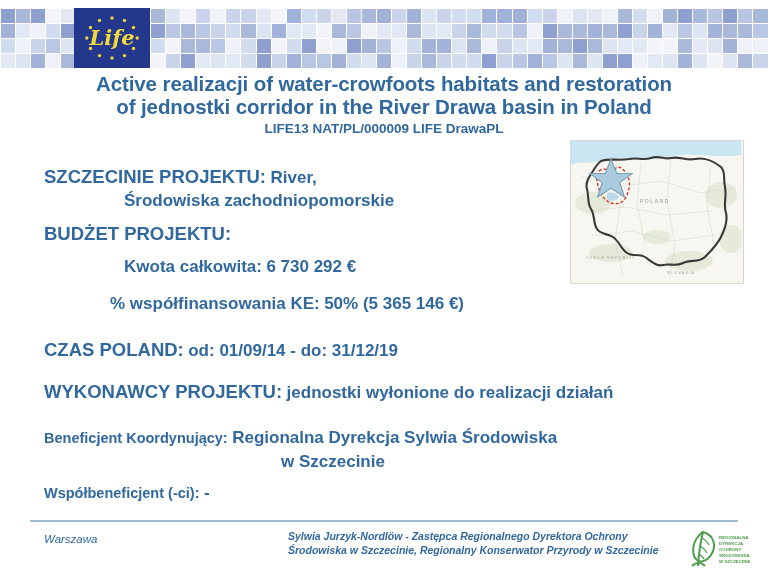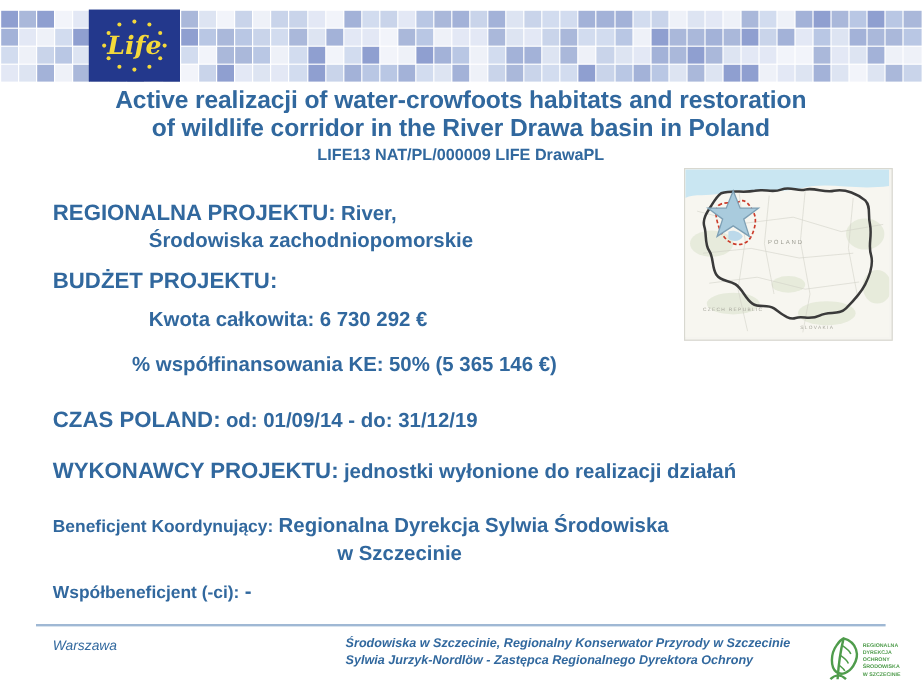--- a/index.html
+++ b/index.html
@@ -349,21 +349,21 @@
         <circle cx="16.5" cy="19.5" r="1.7"></circle>
         <circle cx="25.5" cy="12.4" r="1.7"></circle>
       </g>
       <text x="38" y="37" font-family="DejaVu Serif, serif" font-size="21" font-style="italic" font-weight="bold" fill="#f4d93b" text-anchor="middle">Life</text>
     </svg>
   </div>
 </div>
 
 <div id="title-block">
   <div class="title-line">Active realizacji of water-crowfoots habitats and restoration</div>
-  <div class="title-line">of wildlife corridor in the River Drawa basin in Poland</div>
+  <div class="title-line">of jednostki corridor in the River Drawa basin in Poland</div>
   <div id="project-code">LIFE13 NAT/PL/000009   LIFE DrawaPL</div>
 </div>
 
 <div id="map-figure">
   <svg width="170" height="140" viewBox="0 0 170 140" aria-hidden="true">
     <rect x="0" y="0" width="170" height="140" fill="#f7f6f0"></rect>
 
     <path d="M0,0 H170 V14 C140,18 120,10 96,16 C74,21 52,14 30,20 C18,23 8,20 0,24 Z" fill="#c9e6f2"></path>
 
     <g fill="#e4e9d8" opacity="0.85">
@@ -401,21 +401,21 @@
 
     <text x="84" y="62" font-family="Liberation Sans, sans-serif" font-size="5" fill="#9a9a90" letter-spacing="1.6" text-anchor="middle">POLAND</text>
     <text x="40" y="118" font-family="Liberation Sans, sans-serif" font-size="4" fill="#a8a89e" letter-spacing="1.1" text-anchor="middle">CZECH REPUBLIC</text>
     <text x="110" y="133" font-family="Liberation Sans, sans-serif" font-size="4" fill="#a8a89e" letter-spacing="1.1" text-anchor="middle">SLOVAKIA</text>
   </svg>
 </div>
 
 <div id="content">
 
   <div class="row" style="left:44px; top:166px;">
-    <span class="lbl-bold sz-lg">REGIONALNA PROJEKTU:</span>
+    <span class="lbl-bold sz-lg">SZCZECINIE PROJEKTU:</span>
     <span class="val sz-md">River,</span>
   </div>
   <div class="row" style="left:124px; top:191px;">
     <span class="val sz-md">Środowiska zachodniopomorskie</span>
   </div>
 
   <div class="row" style="left:44px; top:223px;">
     <span class="lbl-bold sz-lg">BUDŻET PROJEKTU:</span>
   </div>
 
@@ -454,22 +454,22 @@
 
 </div>
 
 <div id="footer-rule"></div>
 
 <div id="footer-left">
   <div>Warszawa</div>
 </div>
 
 <div id="footer-center">
+  <div>Sylwia Jurzyk-Nordlöw - Zastępca Regionalnego Dyrektora Ochrony</div>
   <div>Środowiska w Szczecinie, Regionalny Konserwator Przyrody w Szczecinie</div>
-  <div>Sylwia Jurzyk-Nordlöw - Zastępca Regionalnego Dyrektora Ochrony</div>
 </div>
 
 <div id="footer-logo">
   <svg width="78" height="46" viewBox="0 0 78 46" aria-hidden="true">
     <g>
       <path d="M20,6 C31,9 34,20 28,29 C24,35 18,37 14,34 C9,30 9,19 14,12 C16,9 18,7 20,6 Z" fill="none" stroke="#4f9c4c" stroke-width="2"></path>
       <path d="M20,6 C18,14 16,24 15,40" fill="none" stroke="#4f9c4c" stroke-width="2"></path>
       <path d="M19,12 C22,14 25,16 26,19" fill="none" stroke="#4f9c4c" stroke-width="1.3"></path>
       <path d="M17,20 C20,22 23,24 24,27" fill="none" stroke="#4f9c4c" stroke-width="1.3"></path>
       <path d="M16,28 C18,30 20,31 21,33" fill="none" stroke="#4f9c4c" stroke-width="1.3"></path>

